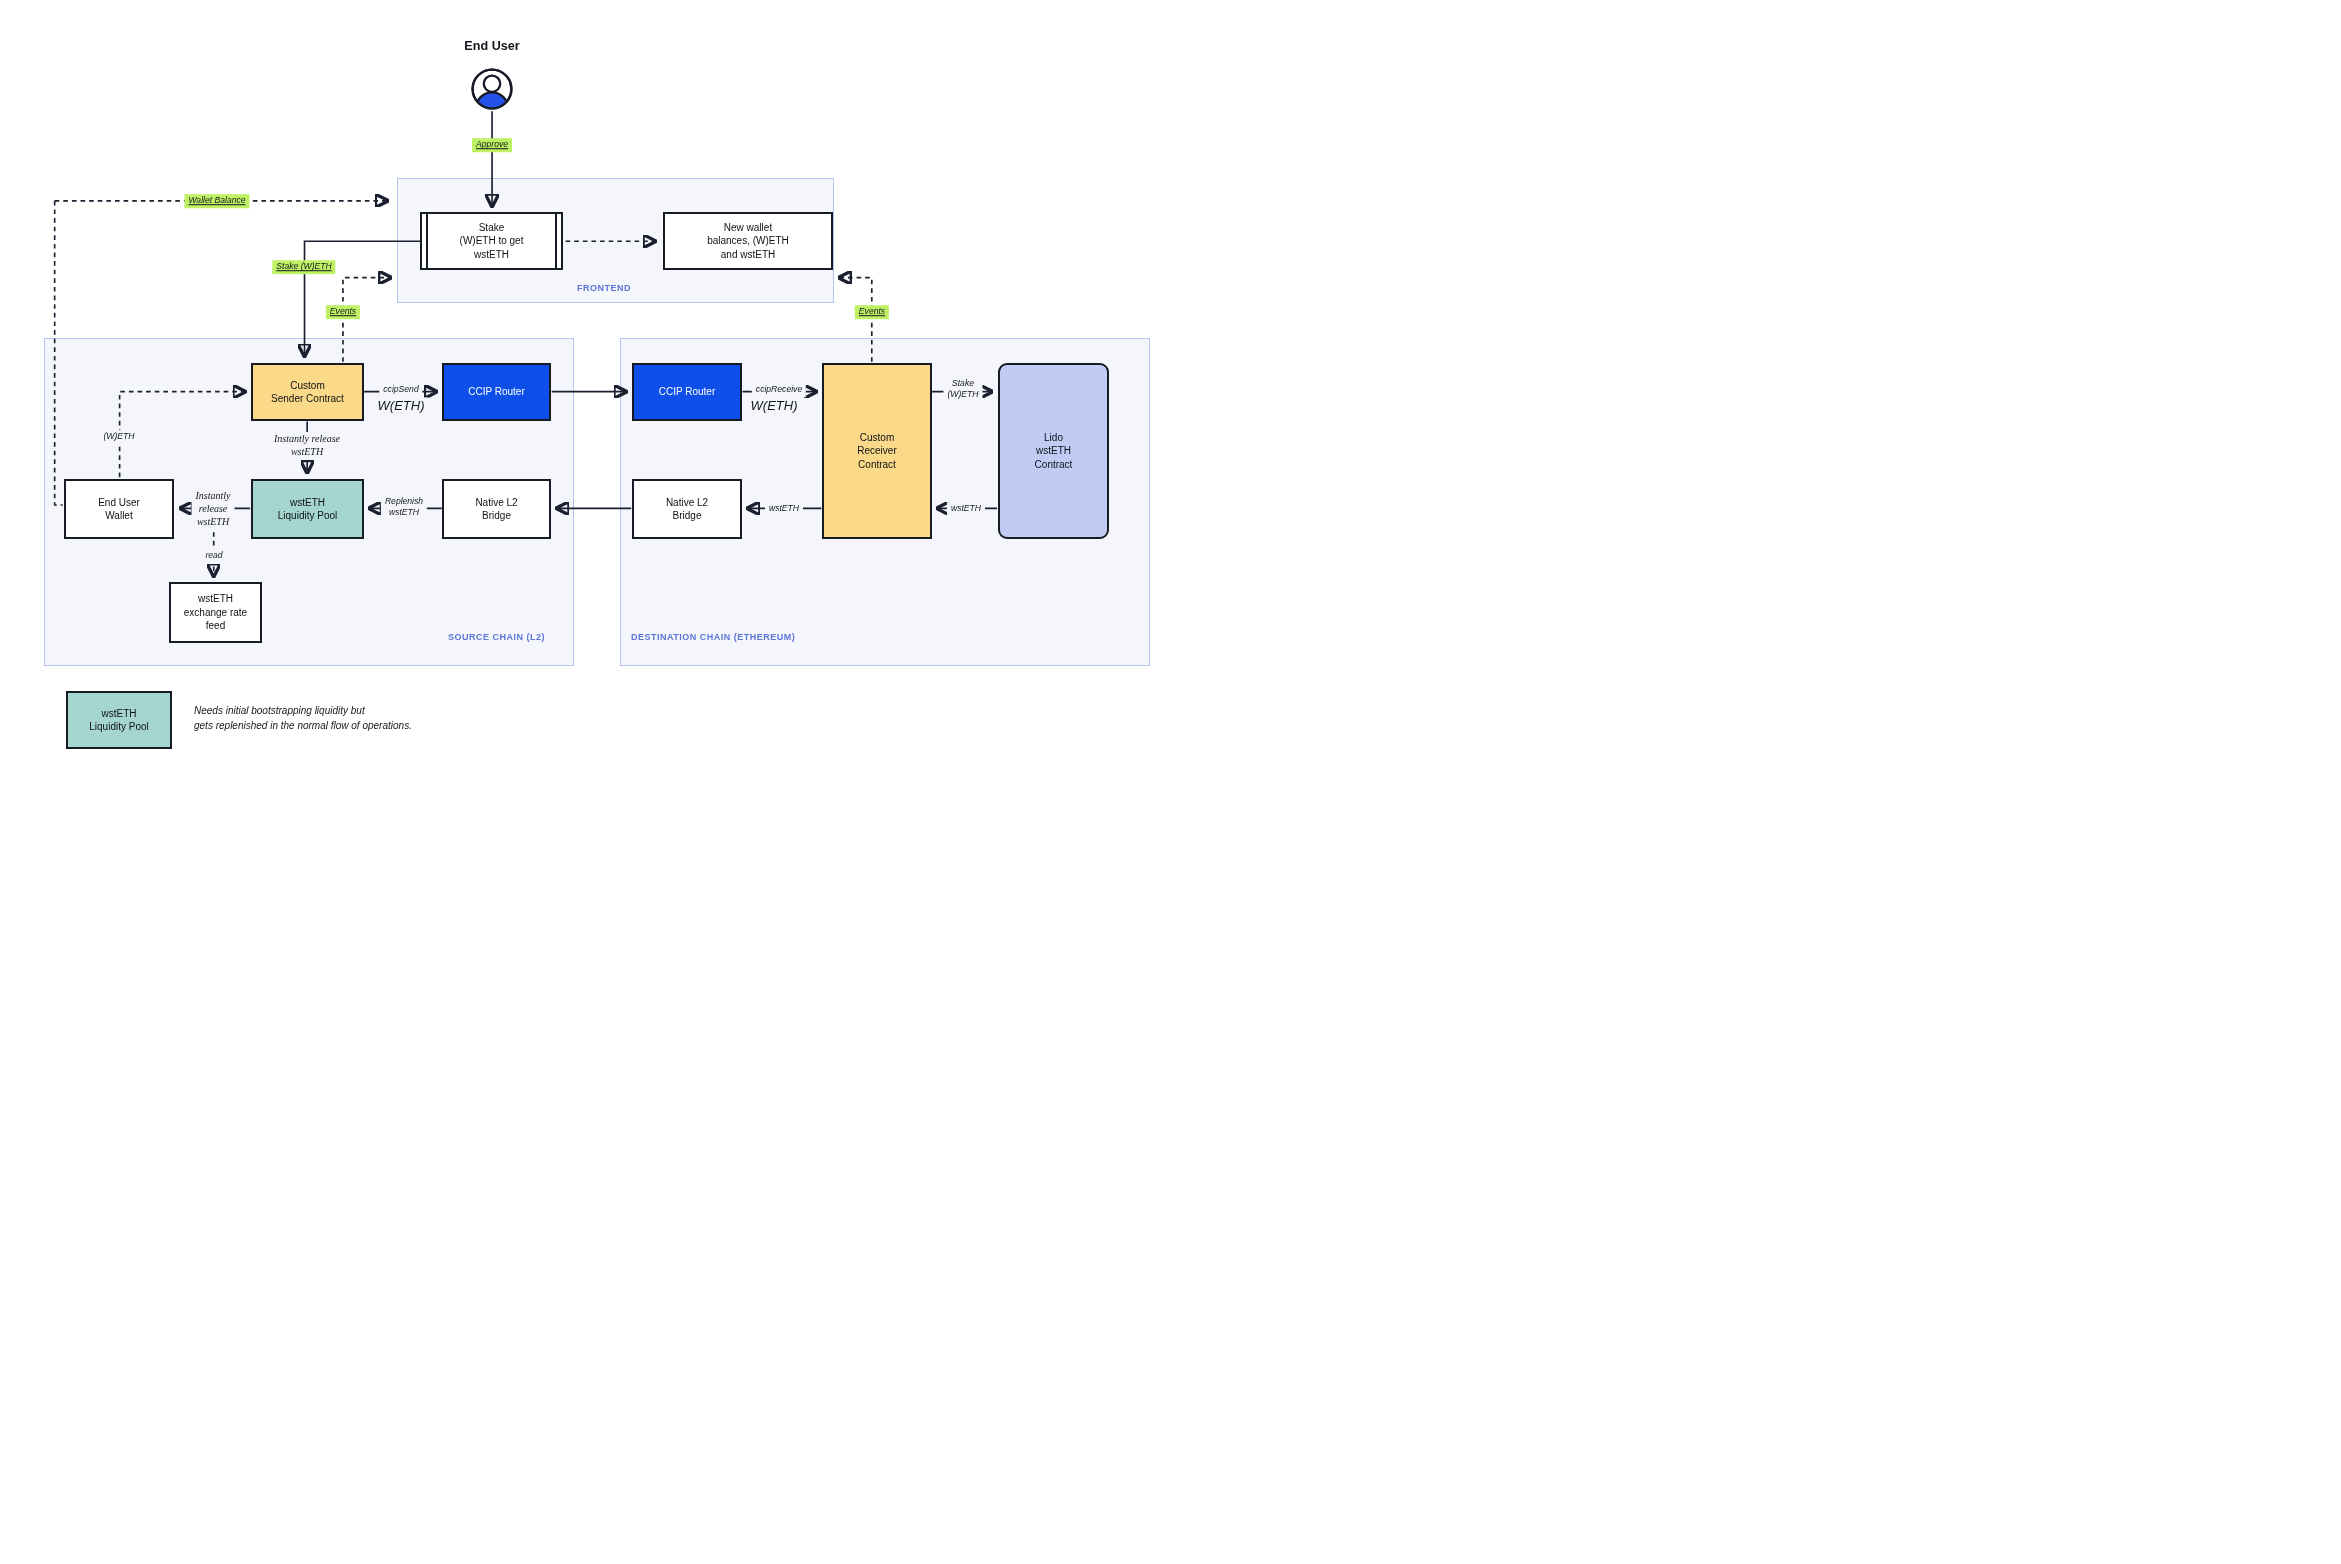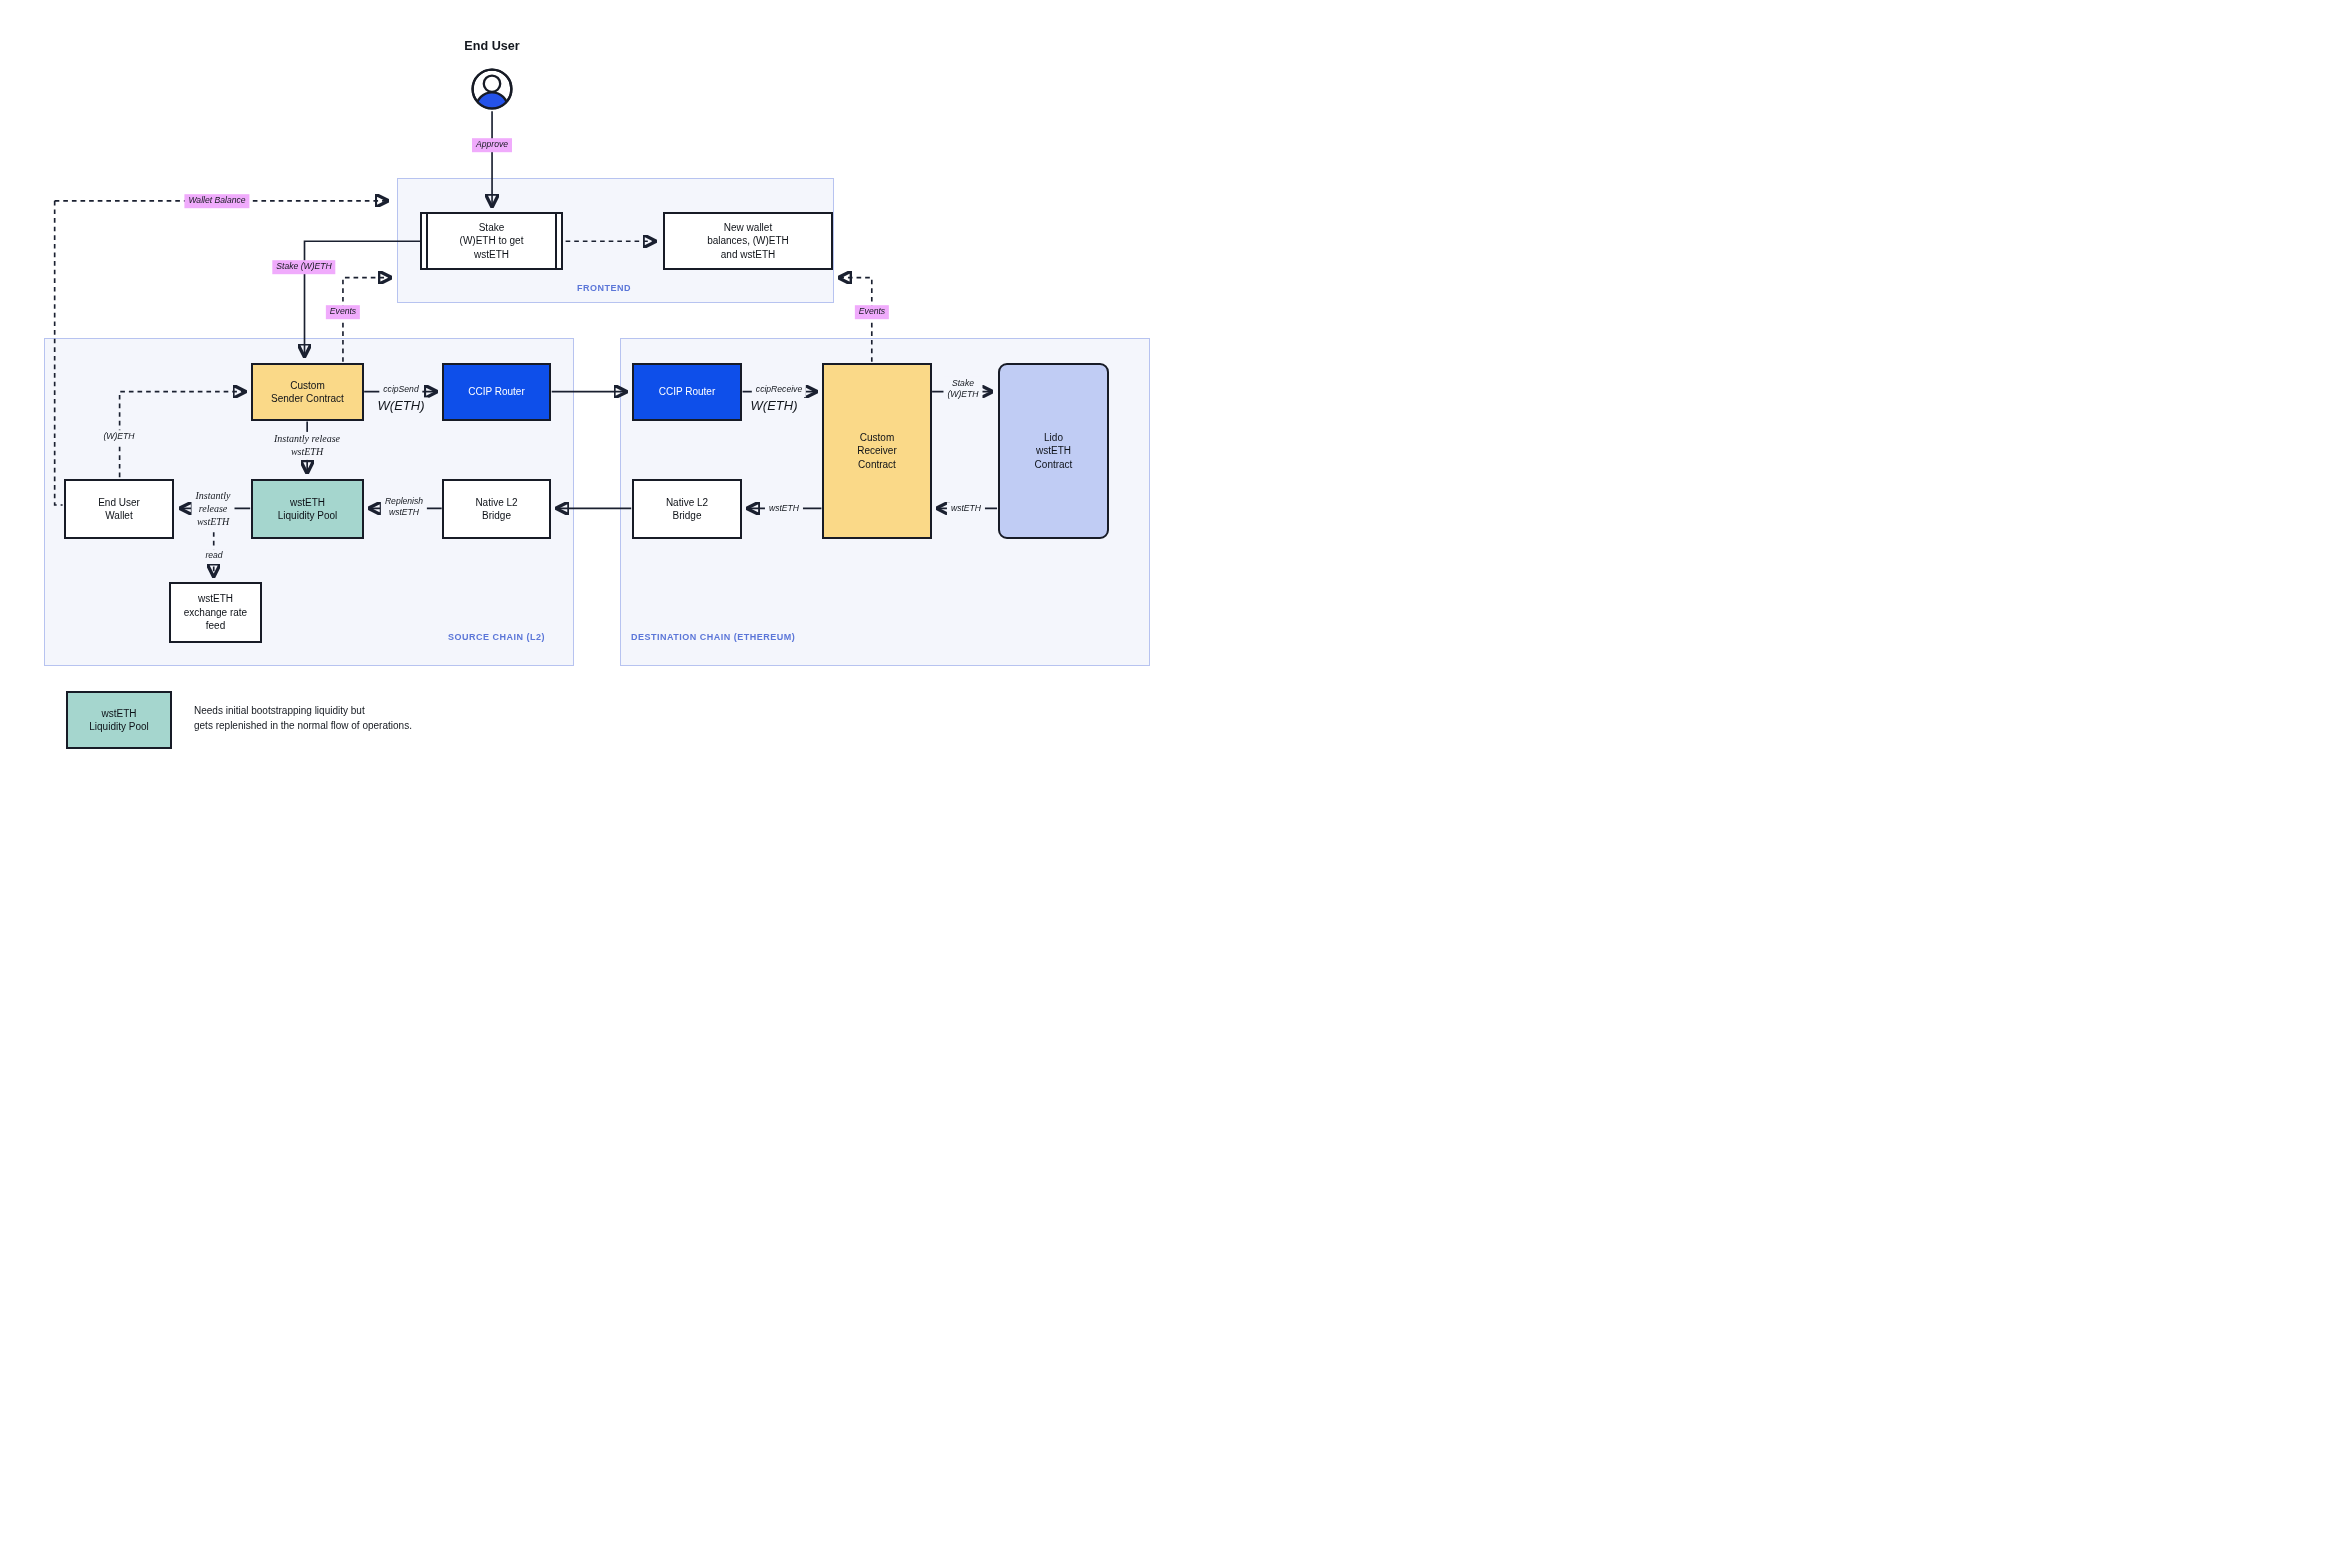--- a/index.html
+++ b/index.html
@@ -21,21 +21,21 @@
 
   svg.wires{position:absolute;left:0;top:0;z-index:1;pointer-events:none;}
   svg.wires path{fill:none;stroke:#1a2030;stroke-width:2.5;}
   svg.wires path.dash{stroke-dasharray:7 6;}
 
   .edge-label{position:absolute;z-index:3;transform:translate(-50%,-50%);
       font-style:italic;font-size:8.6px;line-height:1.28;text-align:center;
       padding:1.3px 4px;white-space:pre-line;color:#14181f;}
   .edge-label.small{font-size:13px;}
   .edge-label.tight{font-size:10px;font-family:Liberation Serif, serif;}
-  .on-white{background:#f0abfc;}
+  .on-white{background:#bef264;text-decoration:underline;}
   .on-panel{background:#f4f6fc;}
 
   .person-title{position:absolute;z-index:3;transform:translate(-50%,-50%);
       font-size:12.6px;font-weight:bold;white-space:nowrap;}
   .person-icon{position:absolute;z-index:2;}
 
   .legend-note{position:absolute;z-index:2;font-size:10px;line-height:1.5;white-space:pre-line;}
 </style>
 </head>
 <body>
@@ -162,17 +162,17 @@
 wstETH</div>
   <div class="edge-label on-panel tight" style="left:213px;top:509px;">Instantly
 release
 wstETH</div>
   <div class="edge-label on-panel tight" style="left:307px;top:446px;">Instantly release
 wstETH</div>
   <div class="edge-label on-panel" style="left:214px;top:556px;">read</div>
 
   <div class="box teal" style="left:66px;top:691px;width:106px;height:58px;">wstETH
 Liquidity Pool</div>
-  <div class="legend-note" style="left:194px;top:703px;">Needs initial bootstrapping liquidity but
+  <div class="legend-note" style="left:194px;top:703px;font-style:italic;">Needs initial bootstrapping liquidity but
 gets replenished in the normal flow of operations.</div>
 
 </div>
 
 
 </body></html>

